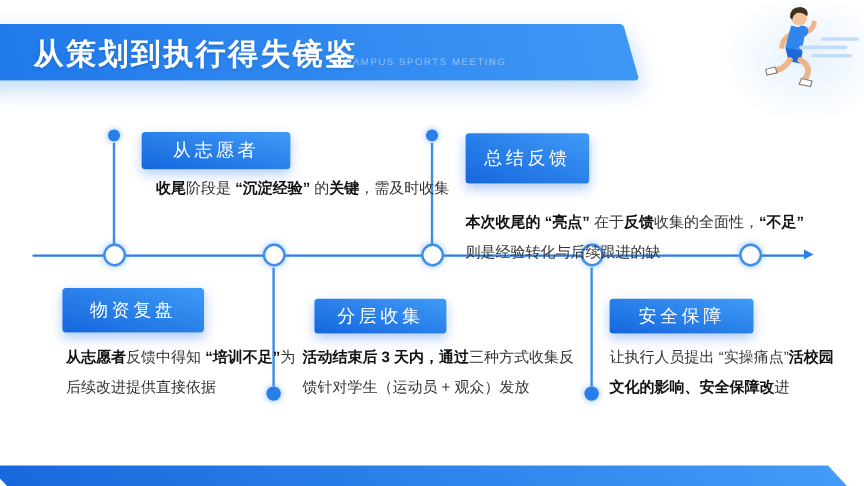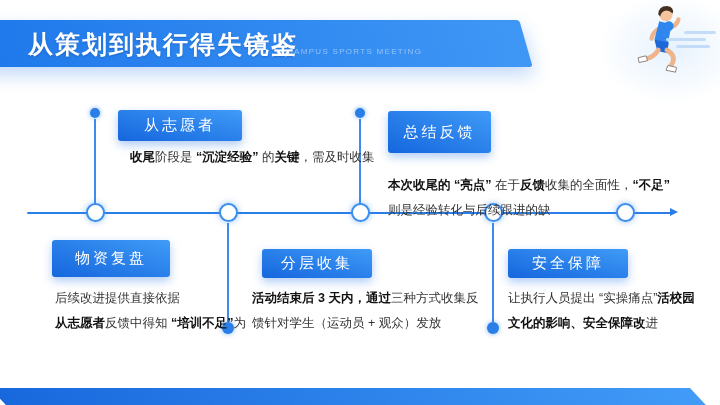--- a/index.html
+++ b/index.html
@@ -134,22 +134,22 @@
   </div>
 
 <div class="tag t-tr">总结反馈</div>
 <div class="para p-tr">
     <div class="tline"><span class="bold">本次收尾的 </span><span class="bold">“亮点”</span><span> 在于</span><span class="bold">反馈</span><span>收集的全面性，</span><span class="bold">“不足”</span></div>
     <div class="tline"><span>则是经验转化与后续跟进的缺</span></div>
   </div>
 
 <div class="tag t-bl">物资复盘</div>
 <div class="para p-bl">
+    <div class="tline"><span class="bold">从志愿者</span><span>反馈中得知 </span><span class="bold">“培训不足”</span><span>为</span></div>
     <div class="tline"><span>后续改进提供直接依据</span></div>
-    <div class="tline"><span class="bold">从志愿者</span><span>反馈中得知 </span><span class="bold">“培训不足”</span><span>为</span></div>
   </div>
 
 <div class="tag t-bm">分层收集</div>
 <div class="para p-bm">
     <div class="tline"><span class="bold">活动结束后 3 天内，</span><span class="bold">通过</span><span>三种方式收集反</span></div>
     <div class="tline"><span>馈针对学生（运动员 + 观众）发放</span></div>
   </div>
 
 <div class="tag t-br">安全保障</div>
 <div class="para p-br">

